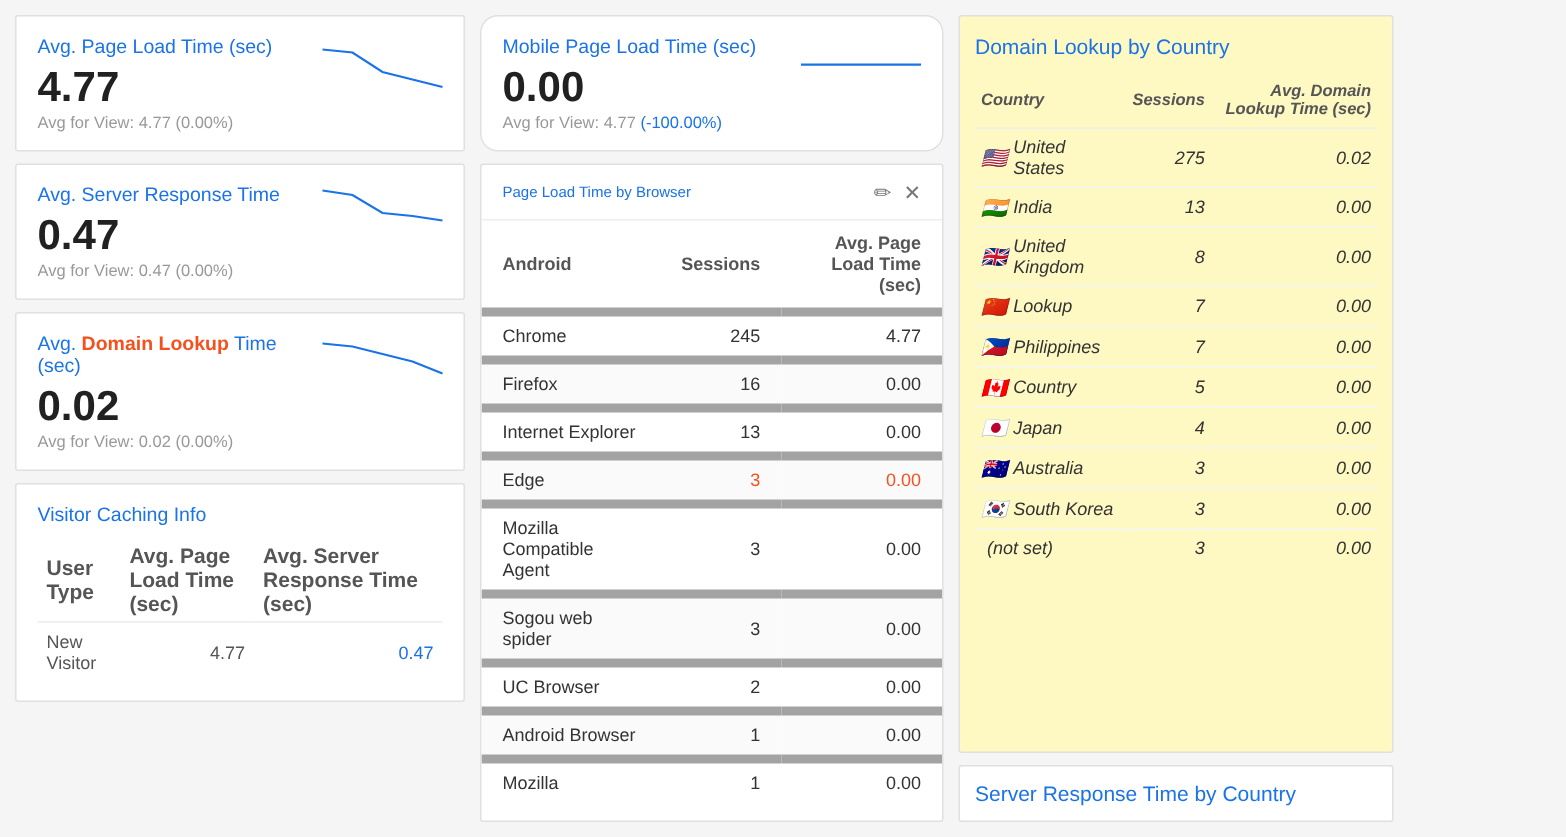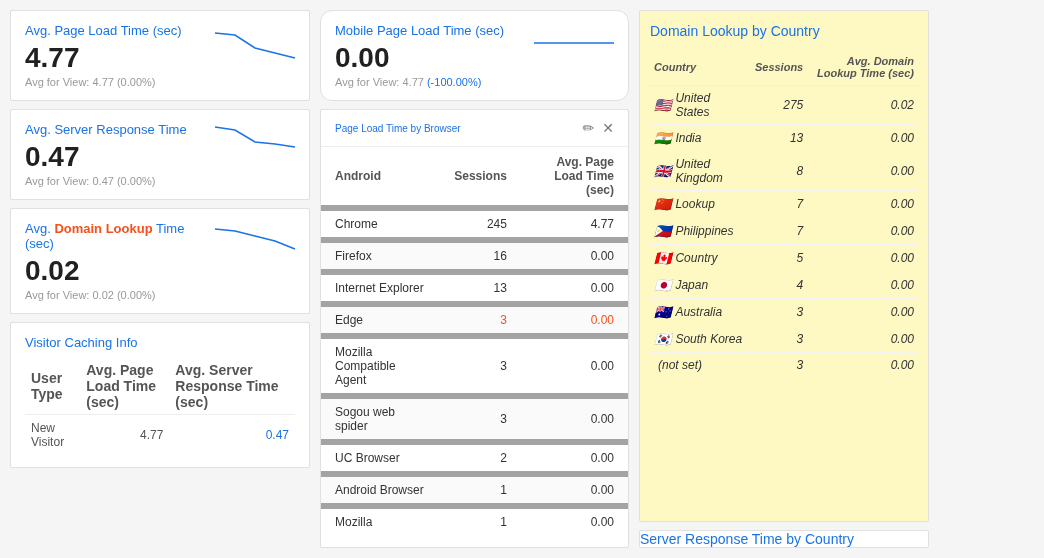--- a/index.html
+++ b/index.html
@@ -212,21 +212,21 @@
       font-size: 14px;
       margin-right: 4px;
     }
     .country-cell {
       display: flex;
       align-items: center;
     }
     .server-response-title {
       font-size: 14px;
       color: #1a73e8;
-      padding: 0;
+      padding: 10px;
       background: #fff;
       border: 1px solid #e0e0e0;
       border-radius: 2px;
     }
 
     
     svg.sparkline {
       width: 80px;
       height: 40px;
       overflow: visible;

